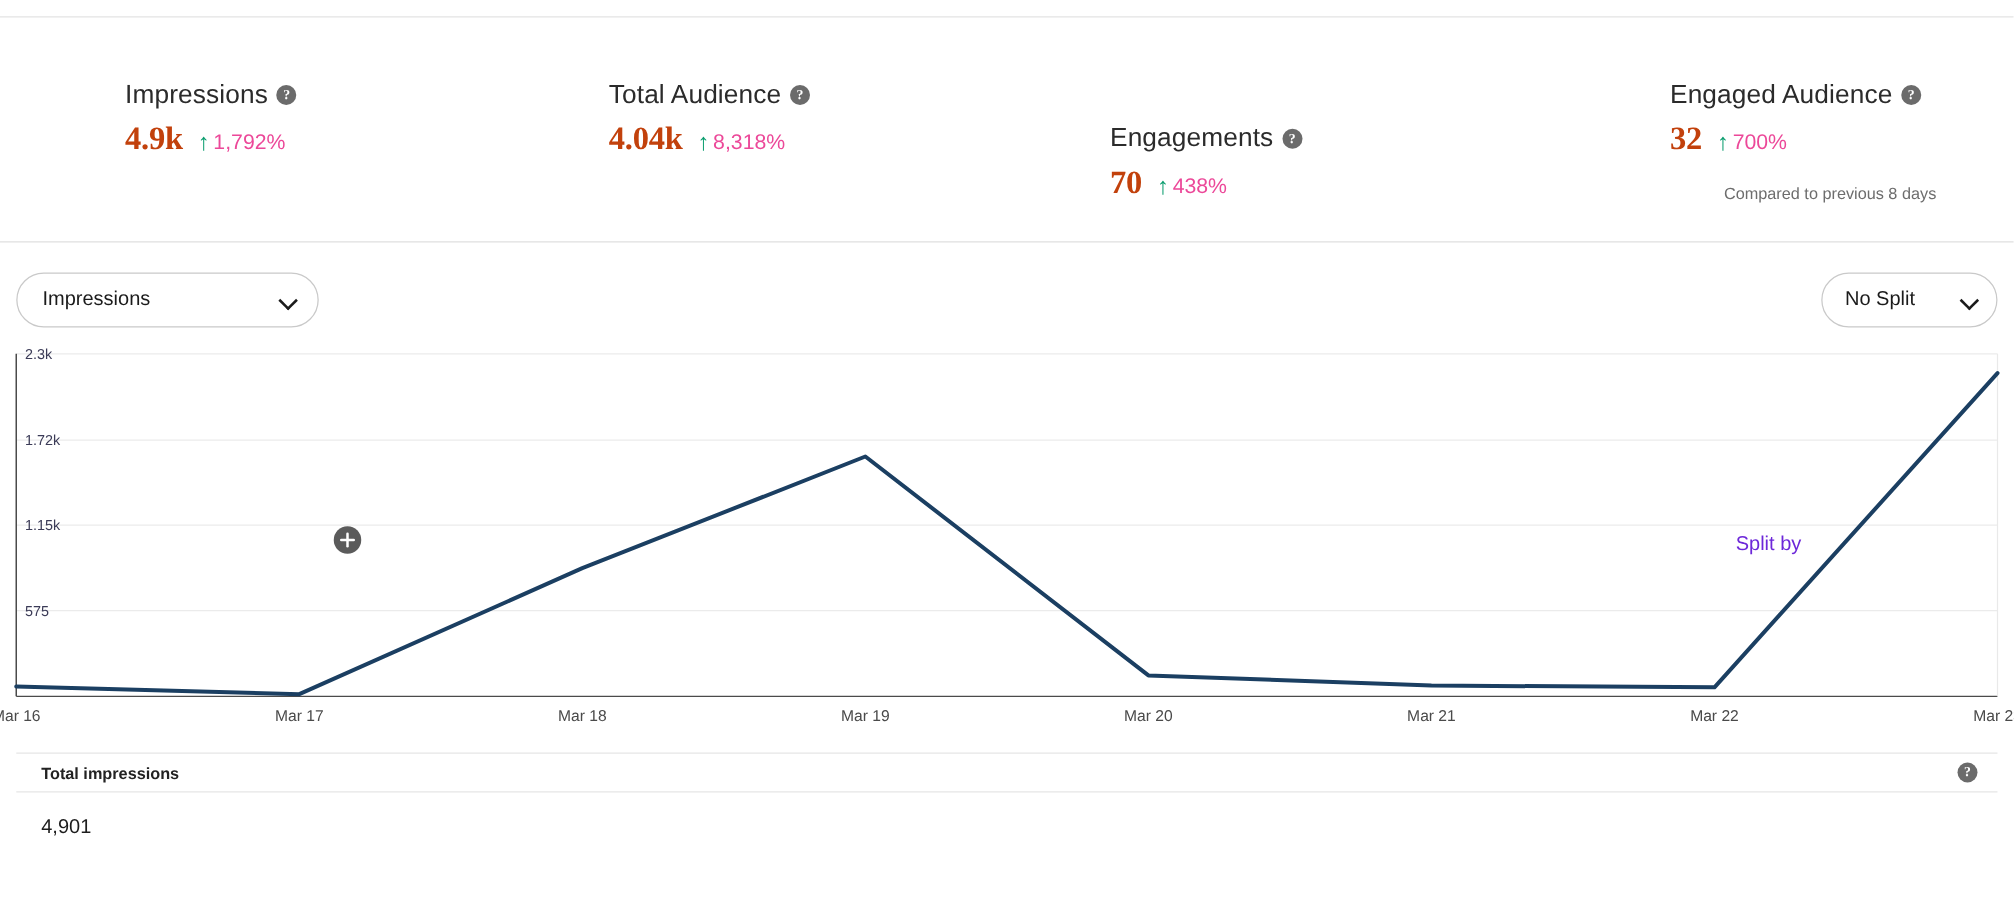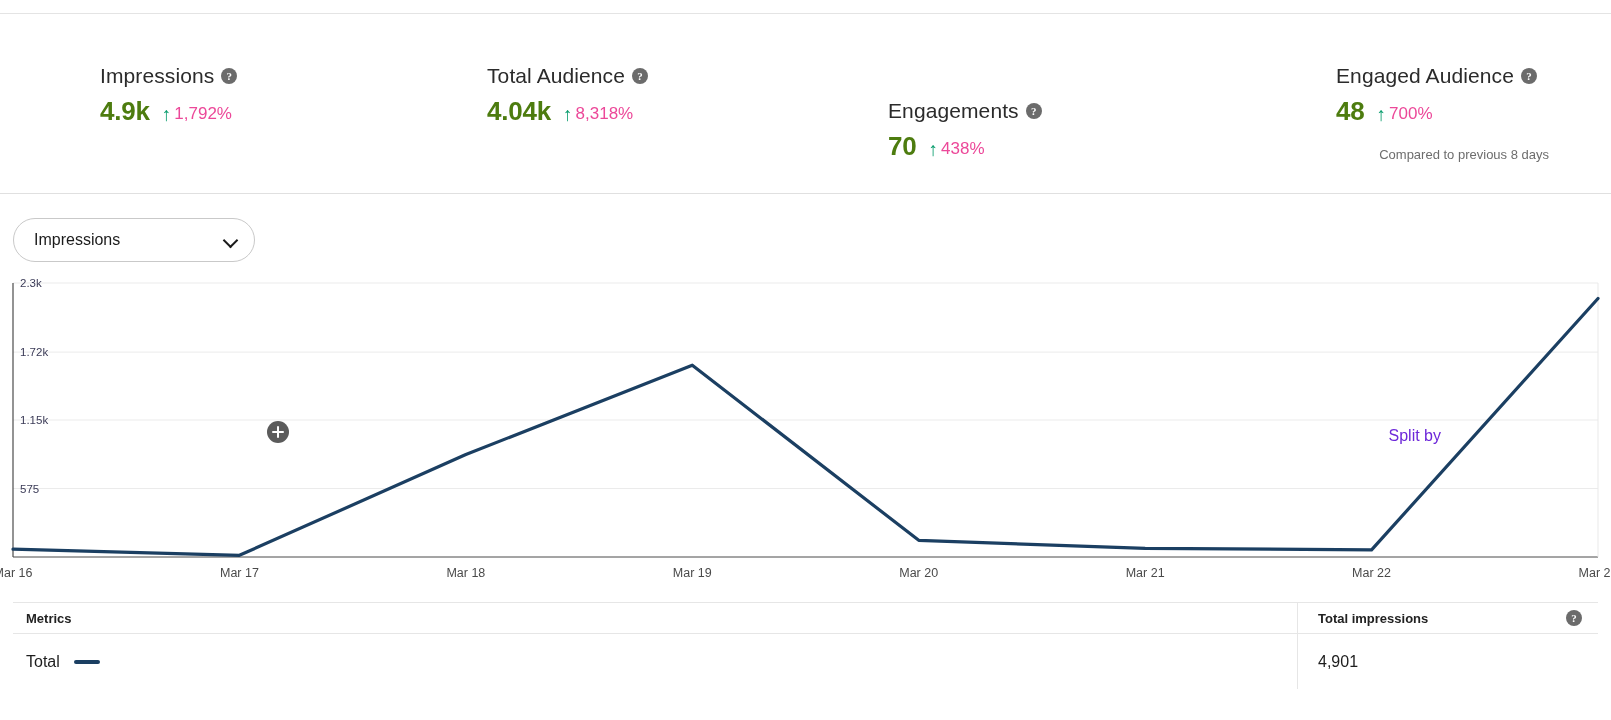--- a/index.html
+++ b/index.html
@@ -40,22 +40,23 @@
     background:#6b6b6b; color:#fff;
     font-size:11px; font-weight:700; line-height:1;
     font-family:"Liberation Serif", serif;
     flex:none;
   }
 
   .metric-value-row {
     display:flex; align-items:baseline; gap:12px; margin-top:8px;
   }
   .metric-value {
-    font-size:26px; font-weight:700; color:#4d7c0f; letter-spacing:-0.2px;
+    font-size:26px; font-weight:700; color:#c2410c; letter-spacing:-0.2px;
     white-space:nowrap;
+    font-family:Liberation Serif, serif;
   }
   .delta { display:flex; align-items:center; gap:3px; white-space:nowrap; }
   .delta-arrow {
     color:#0a9d6e; font-size:19px; line-height:1; font-weight:400;
     transform: translateY(1px);
   }
   .delta-text { color:#ec4899; font-size:17px; }
 
   .compare-note {
     position:absolute; right:62px; top:133px;
@@ -178,21 +179,21 @@
         </span>
       </div>
     </div>
 
     <div class="metric-card c3">
       <div class="metric-title-row">
         <span class="metric-title">Engaged Audience</span>
         <span class="help-icon">?</span>
       </div>
       <div class="metric-value-row">
-        <span class="metric-value">48</span>
+        <span class="metric-value">32</span>
         <span class="delta">
           <span class="delta-arrow">↑</span>
           <span class="delta-text">700%</span>
         </span>
       </div>
     </div>
 
     <div class="compare-note">Compared to previous 8 days</div>
   </div>
 
@@ -202,20 +203,24 @@
 
     <div class="select-box" id="metric-select">
       <span class="sel-label">Impressions</span>
       <span class="chev"></span>
     </div>
 
     <div class="plus-btn"></div>
 
     <div class="split-label">Split by</div>
 
+    <div class="select-box" id="split-select">
+      <span class="sel-label">No Split</span>
+      <span class="chev"></span>
+    </div>
   </div>
 
   <div class="chart-wrap">
     <svg class="chart-svg" id="chart-svg" width="1611" height="312" viewBox="0 0 1611 312">
         <line x1="13" y1="210.5" x2="1598" y2="210.5" stroke="#ebebeb" stroke-width="1"></line>
         <text x="20" y="214.5" class="ytick">575</text>
         <line x1="13" y1="142" x2="1598" y2="142" stroke="#ebebeb" stroke-width="1"></line>
         <text x="20" y="146" class="ytick">1.15k</text>
         <line x1="13" y1="74.09565217391304" x2="1598" y2="74.09565217391304" stroke="#ebebeb" stroke-width="1"></line>
         <text x="20" y="78.09565217391304" class="ytick">1.72k</text>
@@ -231,34 +236,25 @@
         <text x="692.2857142857142" y="299" class="xtick">Mar 19</text>
         <text x="918.7142857142857" y="299" class="xtick">Mar 20</text>
         <text x="1145.142857142857" y="299" class="xtick">Mar 21</text>
         <text x="1371.5714285714284" y="299" class="xtick">Mar 22</text>
         <text x="1598" y="299" class="xtick">Mar 23</text>
       </svg>
   </div>
 
   <div class="table">
     <div class="table-head">
-      <div class="col-metrics">
-        <span class="th">Metrics</span>
-      </div>
       <div class="col-total">
         <span class="th">Total impressions</span>
         <span class="help-icon">?</span>
       </div>
     </div>
     <div class="table-body">
-      <div class="col-metrics">
-        <span class="legend-row">
-          <span class="td">Total</span>
-          <span class="legend-swatch"></span>
-        </span>
-      </div>
       <div class="col-total">
         <span class="td">4,901</span>
       </div>
     </div>
   </div>
 
 </div>
 
 </body></html>

